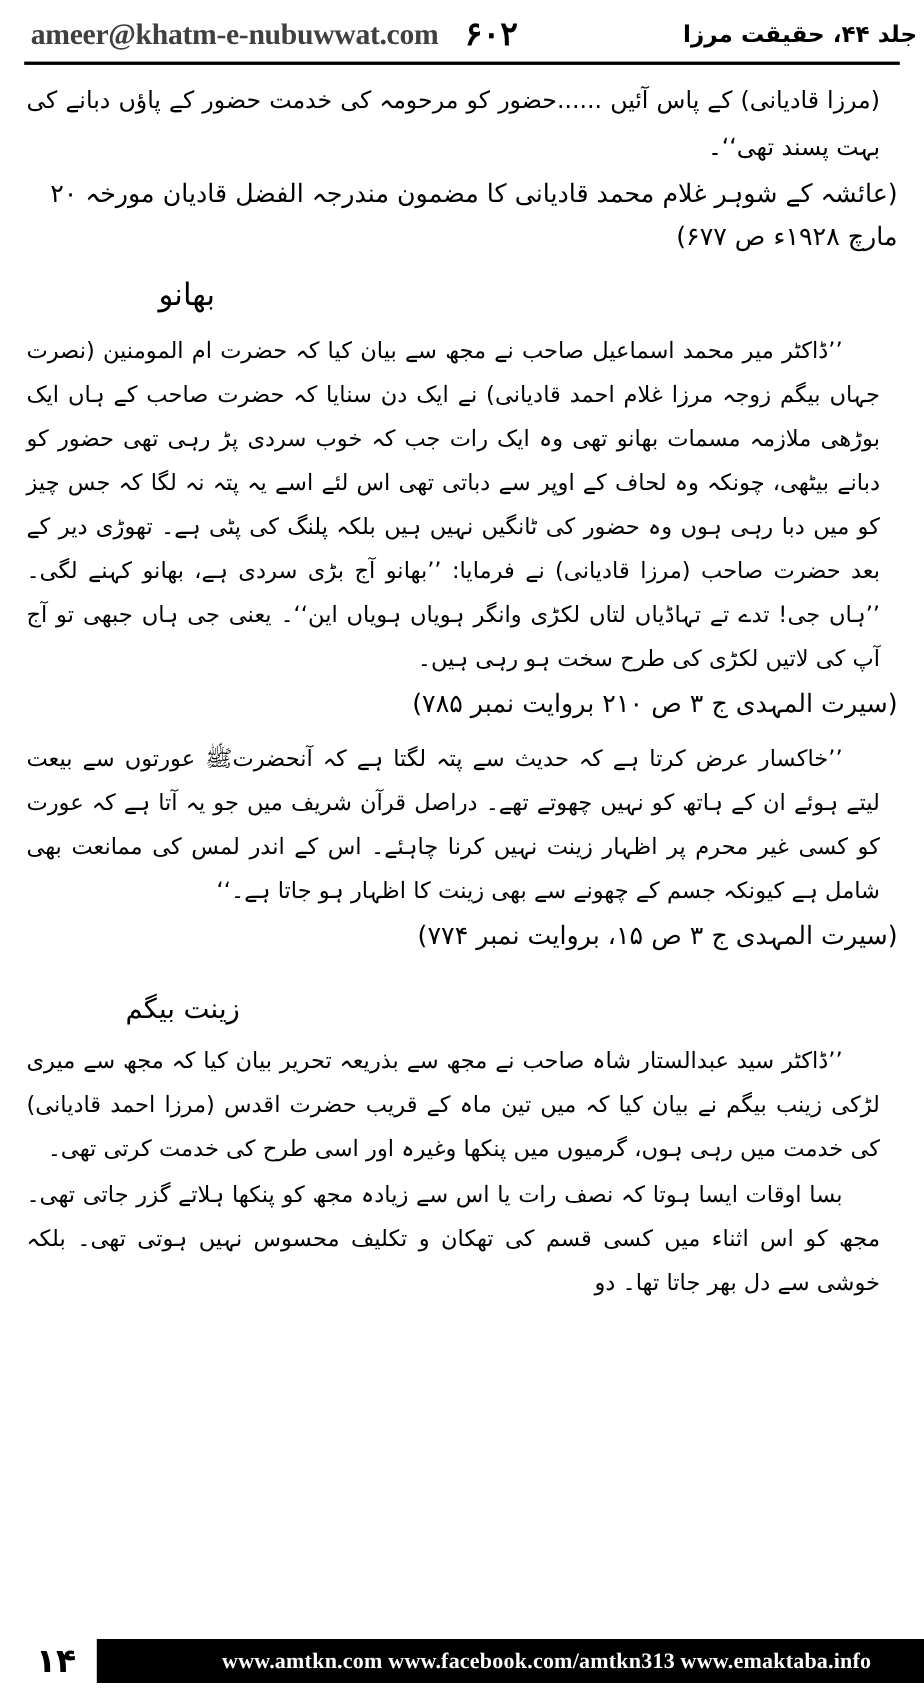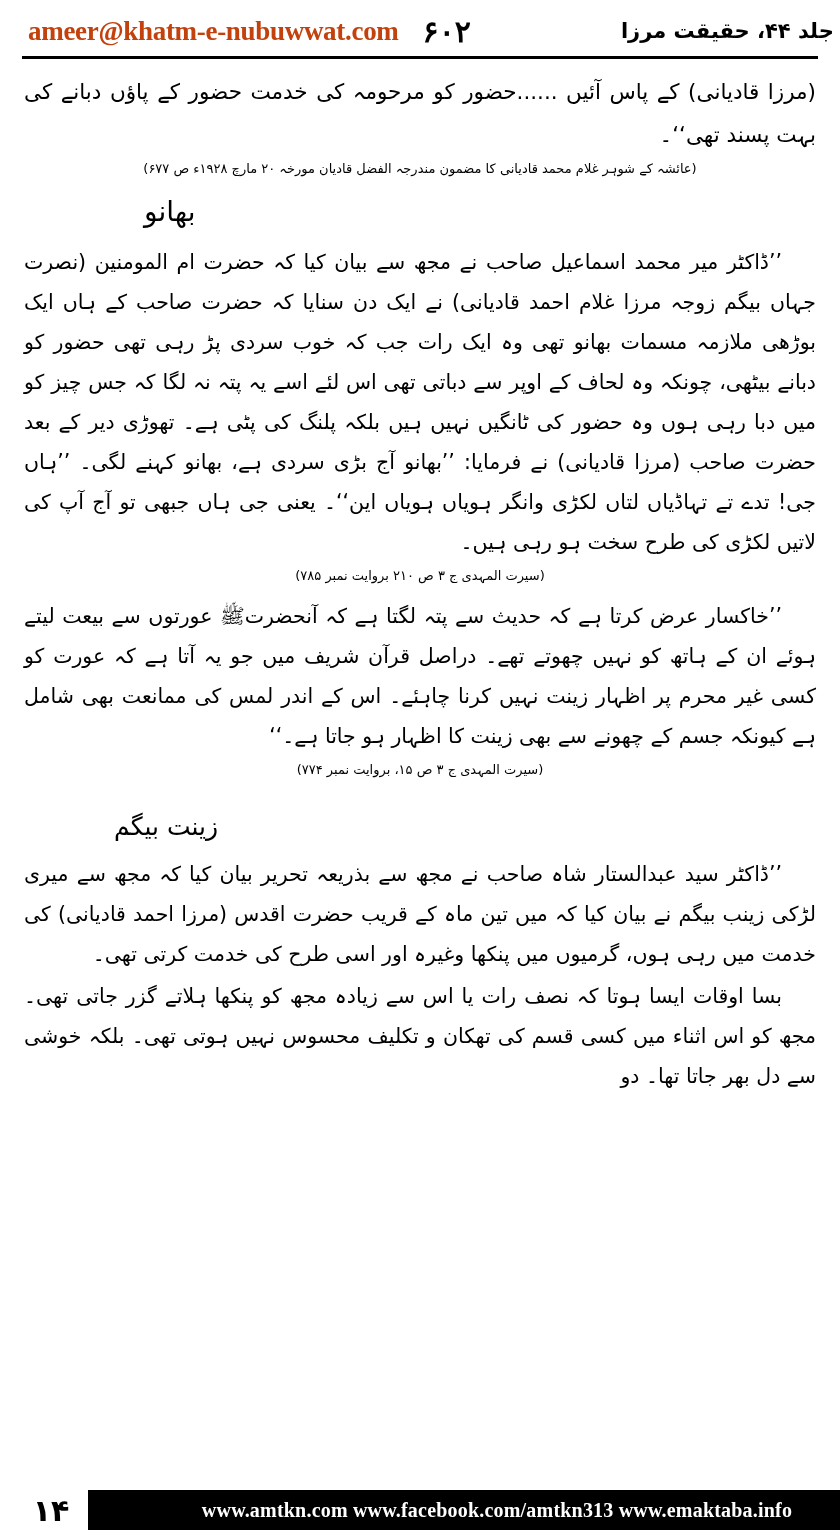--- a/index.html
+++ b/index.html
@@ -35,21 +35,21 @@
     align-items: center;
     justify-content: space-between;
     padding: 0 28px;
     box-sizing: border-box;
   }
   .header-left {
     font-family: "Liberation Serif", serif;
     font-size: 27px;
     font-weight: bold;
     letter-spacing: -0.3px;
-    color: #c2410c;
+    color: #404040;
     white-space: nowrap;
   }
   .header-center {
     font-family: "Liberation Serif", serif;
     font-size: 30px;
     font-weight: bold;
     color: #000;
     margin-right: 150px;
     margin-left: 24px;
   }
@@ -77,36 +77,36 @@
     left: 24px;
     width: 792px;
     direction: rtl;
     text-align: justify;
     font-family: "DejaVu Sans", sans-serif;
   }
 
   .para {
     font-size: 20.5px;
     line-height: 1.95;
-    margin: 0 0 2px 0;
+    margin: 0 16px 2px 0;
     text-align: justify;
     text-justify: inter-word;
     direction: rtl;
   }
   .para.big {
     font-size: 21.5px;
     line-height: 2.0;
   }
   .para.indent-first {
     text-indent: 34px;
   }
   .cite {
-    font-size: 13px;
+    font-size: 23px;
     line-height: 1.7;
-    text-align: center;
+    text-align: right;
     direction: rtl;
     margin: 2px 0 10px 0;
   }
   .heading {
     font-size: 28px;
     line-height: 1.6;
     text-align: center;
     margin: 6px 0 8px 0;
     direction: rtl;
   }

